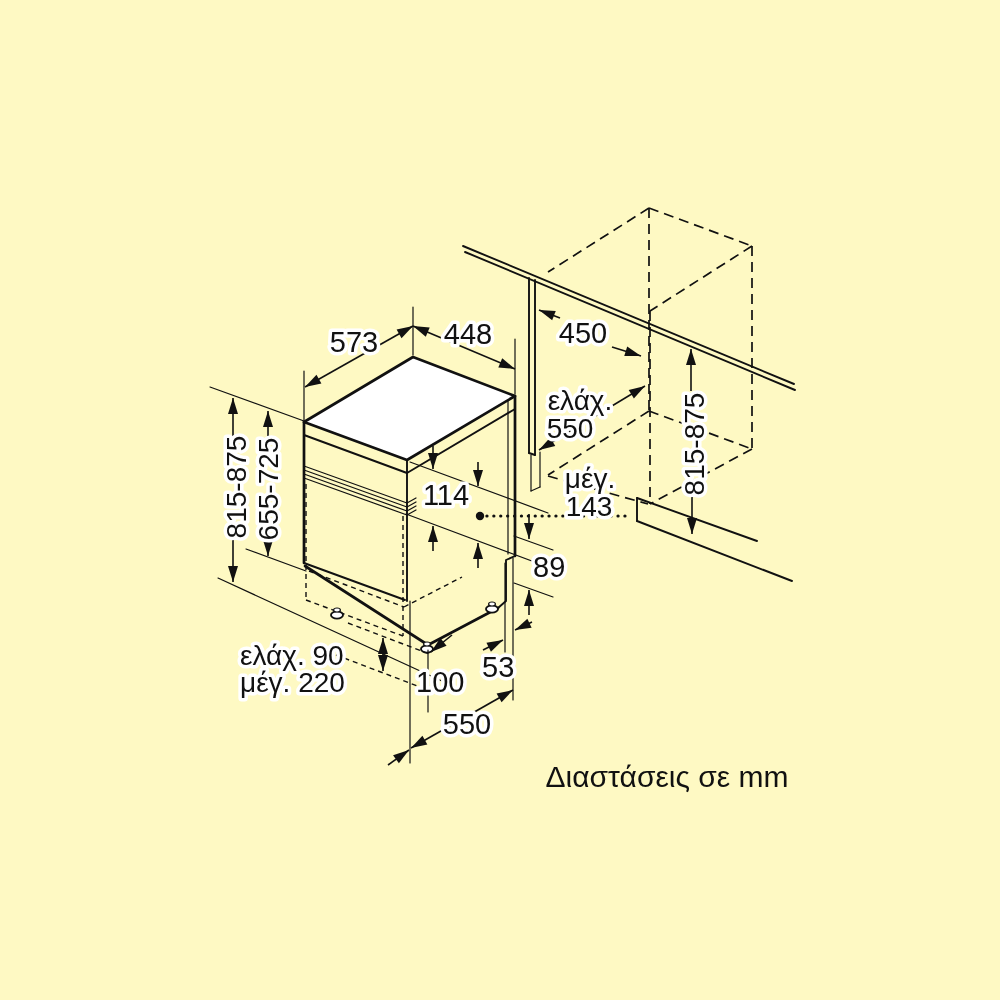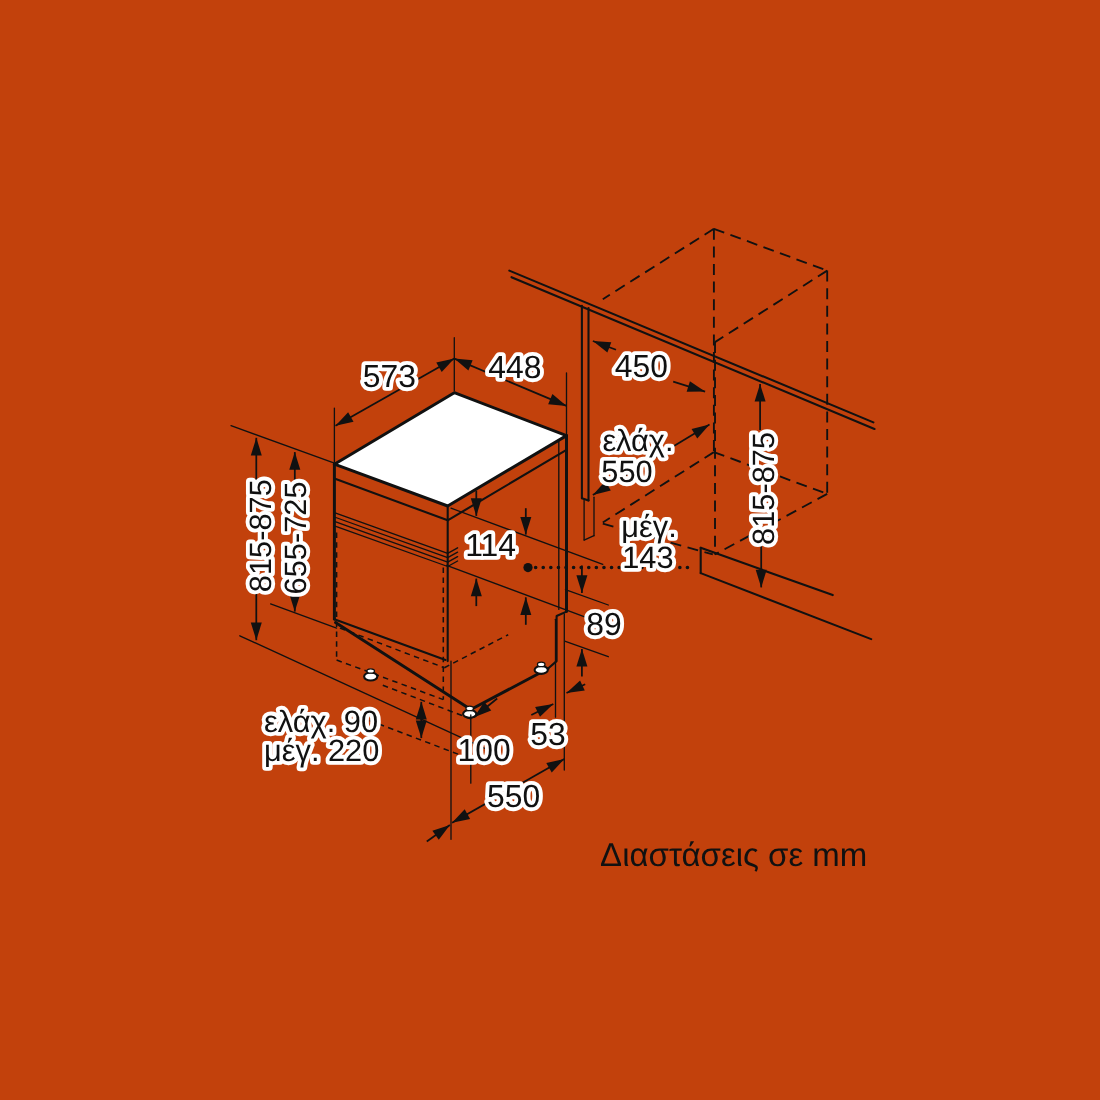--- a/index.html
+++ b/index.html
@@ -1,16 +1,16 @@
 <!DOCTYPE html>
 <html><head>
 <meta charset="utf-8">
 <style>
   html,body{margin:0;padding:0;background:#ffffff;}
-  .page{position:relative;width:1000px;height:1000px;background:#c2410c;overflow:hidden;
+  .page{position:relative;width:1000px;height:1000px;background:#fef9c3;overflow:hidden;
         font-family:"Liberation Sans", sans-serif;}
   svg{position:absolute;left:0;top:0;}
   .th{stroke:#111;stroke-width:2.7;fill:none;stroke-linejoin:round;stroke-linecap:round;}
   .md{stroke:#111;stroke-width:1.9;fill:none;stroke-linejoin:round;stroke-linecap:round;}
   .ln{stroke:#111;stroke-width:1.2;fill:none;stroke-linecap:round;}
   .arr{stroke:#111;stroke-width:1.6;fill:none;}
   .dsh{stroke:#111;stroke-width:1.7;fill:none;stroke-dasharray:10 6;}
   .dshS{stroke:#111;stroke-width:1.4;fill:none;stroke-dasharray:5 4;}
   .dot{stroke:#111;stroke-width:3.2;fill:none;stroke-dasharray:0.1 6.8;stroke-linecap:round;}
   .face{fill:#ffffff;}

